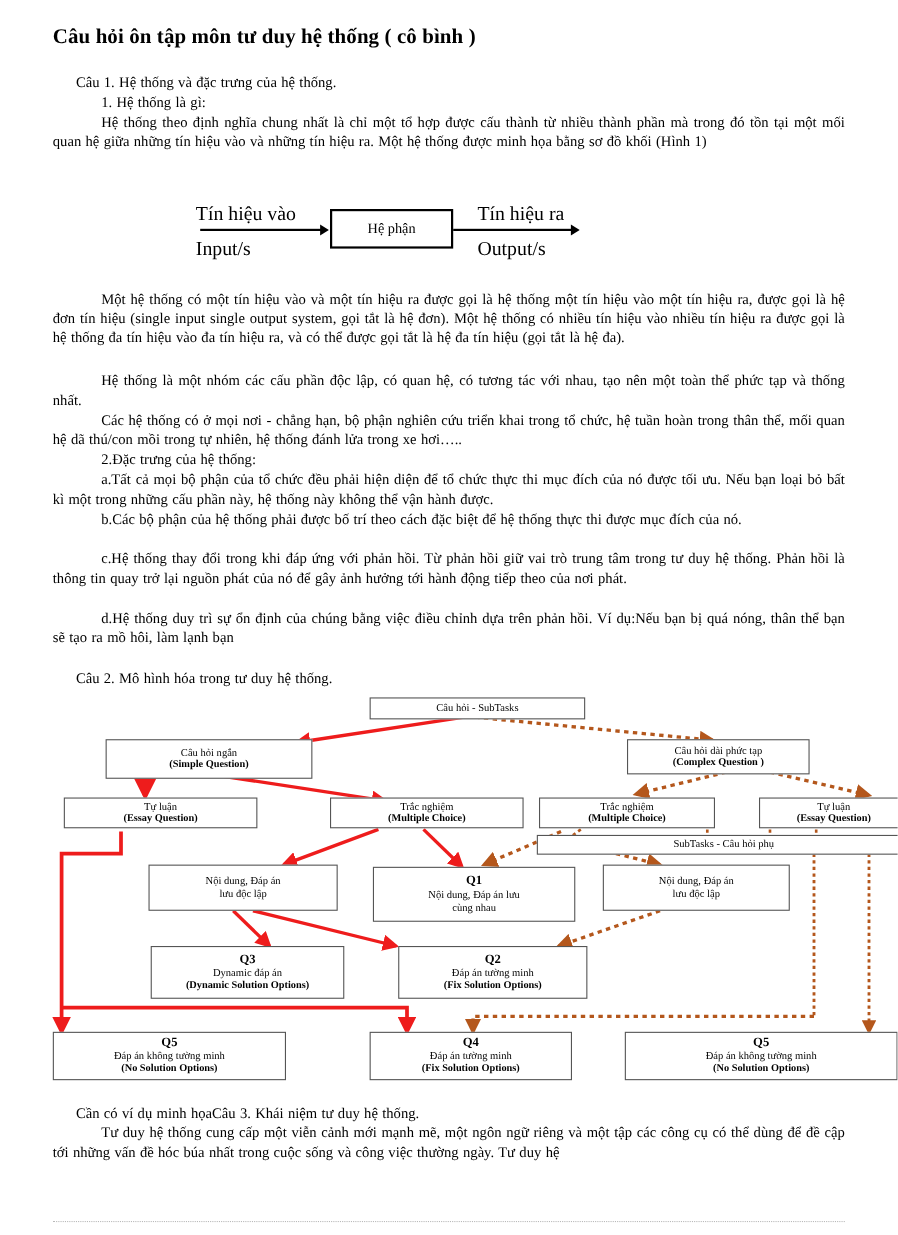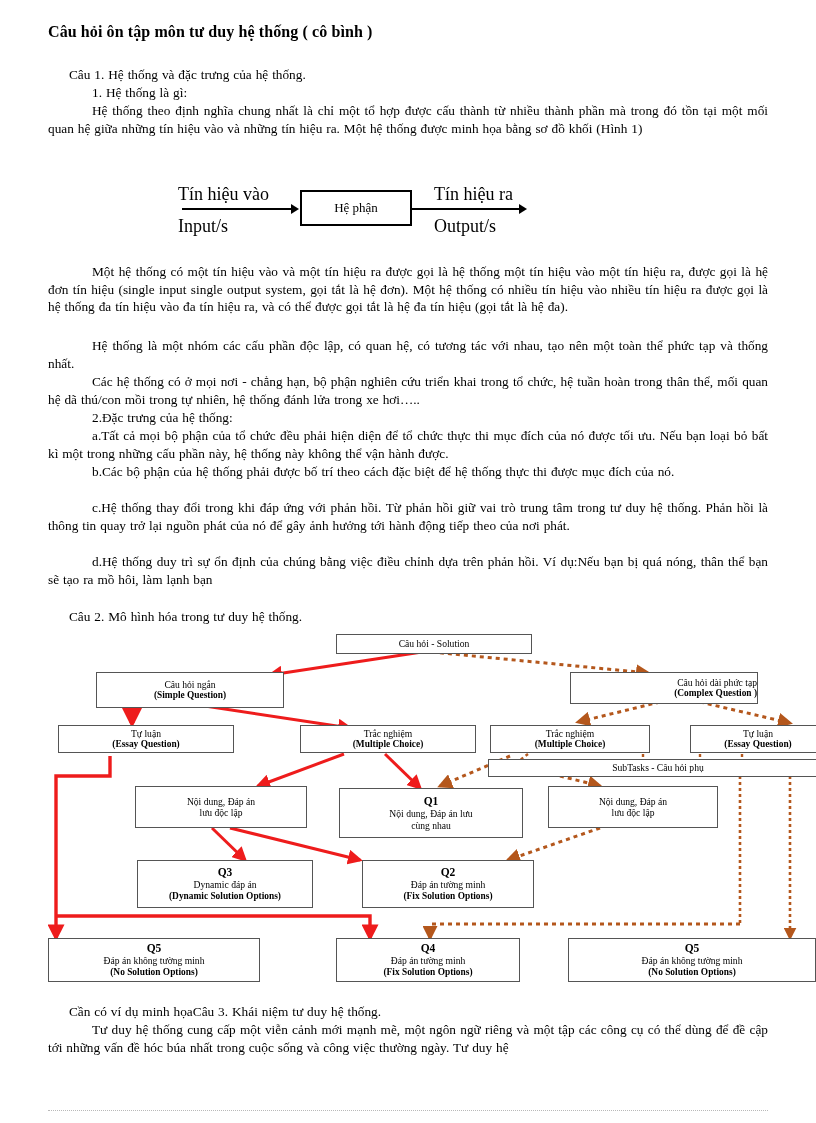--- a/index.html
+++ b/index.html
@@ -19,21 +19,21 @@
     position: relative;
     width: 816px; height: 1123px;
     padding: 0;
   }
 
   
   .doc-title {
     position: absolute;
     left: 48px; top: 23px;
     width: 720px;
-    font-size: 16px;
+    font-size: 19px;
     font-weight: bold;
     letter-spacing: .1px;
   }
   .para {
     position: absolute;
     left: 48px;
     width: 720px;
     font-size: 13.3px;
     line-height: 17.6px;
     text-align: justify;
@@ -190,29 +190,29 @@
 
       <path d="M 56 288 L 370 288 L 370 310" stroke="#ee1c1c" stroke-width="3.4" fill="none" marker-end="url(#ar)"></path>
 
       <path d="M 740 296 L 430 296 L 430 310" stroke="#b4571c" stroke-width="3" fill="none" stroke-dasharray="4 4" marker-end="url(#ao)"></path>
 
       <path d="M 740 148 L 740 296" stroke="#b4571c" stroke-width="2.6" fill="none" stroke-dasharray="3 3"></path>
       <path d="M 790 148 L 790 310" stroke="#b4571c" stroke-width="2.6" fill="none" stroke-dasharray="3 3" marker-end="url(#ao)"></path>
     </svg>
 
     <div class="fbox" style="left:336px; top:6px; width:196px; height:20px;">
-      <span class="t1">Câu hỏi - Solution</span>
+      <span class="t1">Câu hỏi - SubTasks</span>
     </div>
 
     <div class="fbox" style="left:96px; top:44px; width:188px; height:36px;">
       <span class="t1">Câu hỏi ngắn</span>
       <span class="t2">(Simple Question)</span>
     </div>
 
-    <div class="fbox" style="left:570px; top:44px; width:188px; height:32px;align-items:flex-end;">
+    <div class="fbox" style="left:570px; top:44px; width:166px; height:32px;">
       <span class="t1">Câu hỏi dài phức tạp</span>
       <span class="t2">(Complex Question )</span>
     </div>
 
     <div class="fbox" style="left:58px; top:97px; width:176px; height:28px;">
       <span class="t1">Tự luận</span>
       <span class="t2">(Essay Question)</span>
     </div>
 
     <div class="fbox" style="left:300px; top:97px; width:176px; height:28px;">

